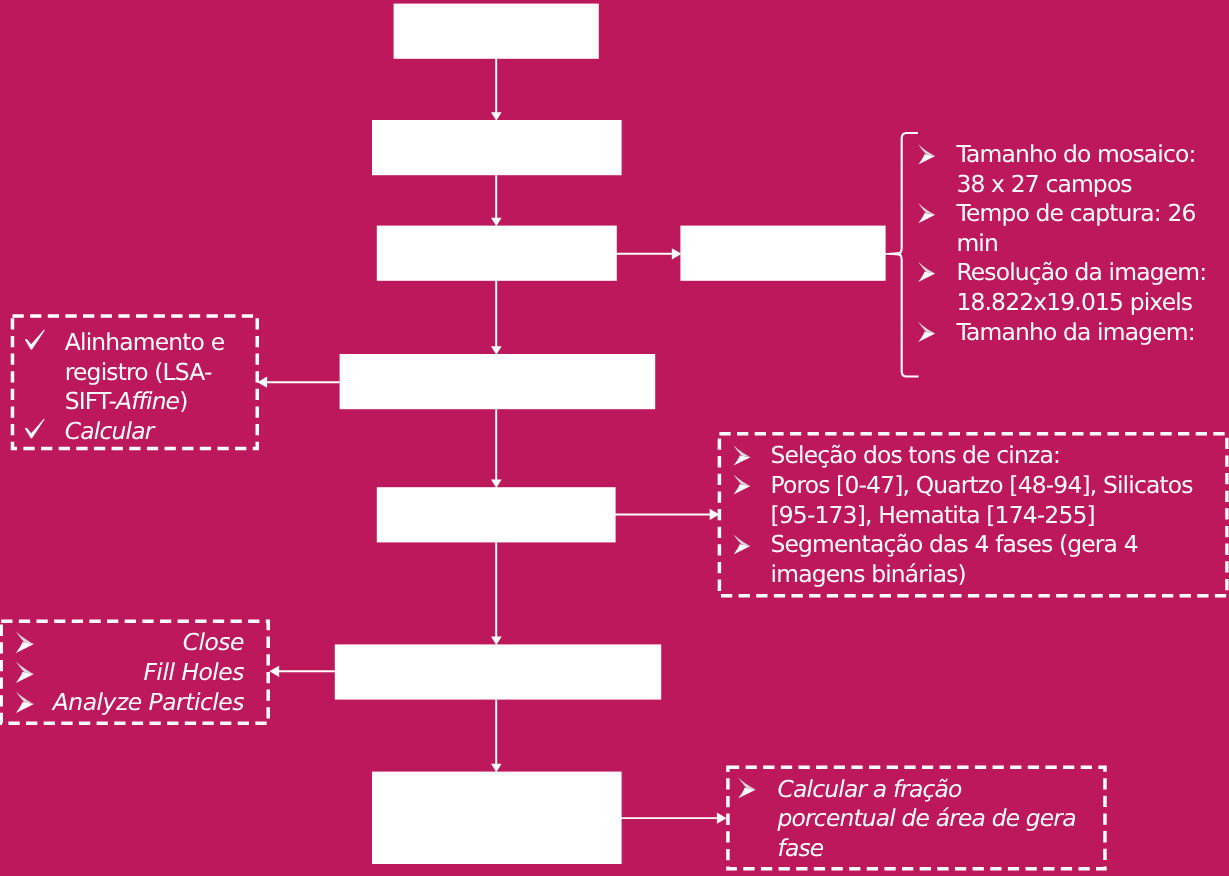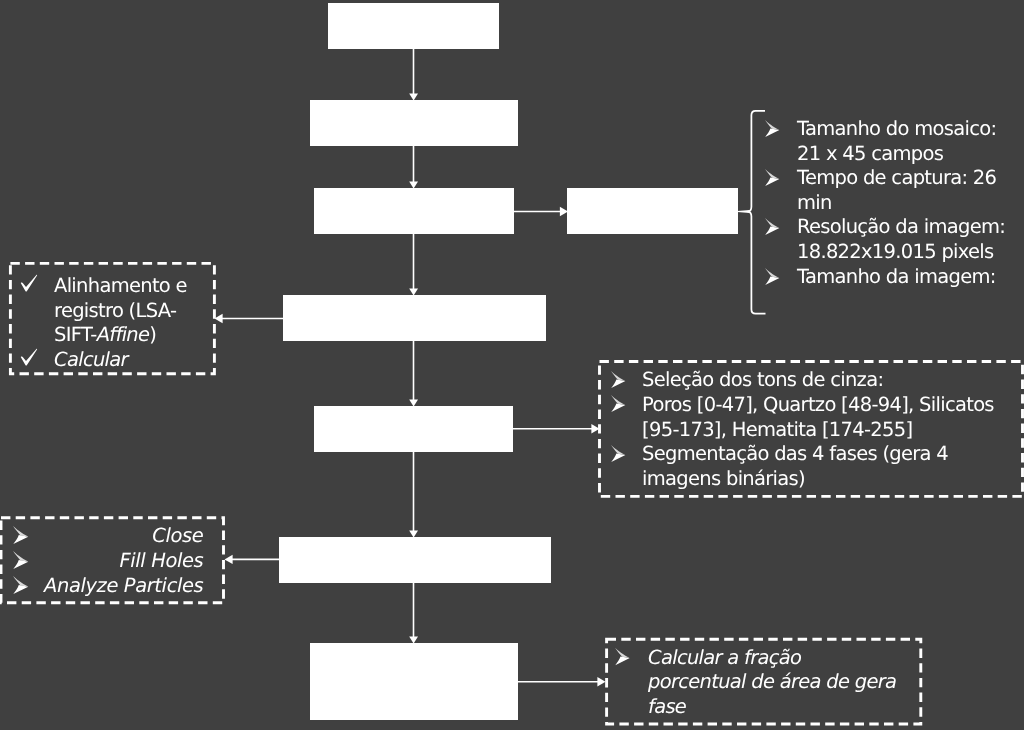--- a/index.html
+++ b/index.html
@@ -1,20 +1,20 @@
 <!DOCTYPE html>
 <html><head>
 <meta charset="utf-8">
 <title>Fluxograma</title>
 <style>
   html,body{margin:0;padding:0;background:#000;}
   body{width:1024px;height:730px;overflow:hidden;
        font-family:"DejaVu Sans",sans-serif;color:#fff;
        -webkit-font-smoothing:antialiased;text-rendering:geometricPrecision;}
-  #stage{position:relative;width:1024px;height:730px;background:#404040;
+  #stage{position:relative;width:1024px;height:730px;background:#be185d;
          transform:translateZ(0);will-change:transform;}
   .pbox{position:absolute;background:#fff;}
   svg.lines{position:absolute;left:0;top:0;width:1024px;height:730px;pointer-events:none;}
   .note{position:absolute;color:#fff;font-size:19.5px;line-height:24.62px;letter-spacing:-0.7px;white-space:pre;}
   .note .row{display:flex;align-items:flex-start;height:24.62px;}
   .bul{flex:0 0 auto;display:inline-block;text-align:left;position:relative;}
   .abul{position:absolute;display:block;overflow:visible;}
   .cmk{position:absolute;left:-0.8px;top:-1.2px;width:19.6px;height:19.6px;display:block;overflow:visible;}
   .bdy{flex:1 1 auto;white-space:pre;}
   i{}
@@ -72,21 +72,21 @@
       <rect x="10.4" y="263.4" width="204.0" height="110.3"></rect>
       <rect x="599.5" y="361.5" width="423.0" height="134.9"></rect>
       <rect x="1.0" y="517.8" width="222.5" height="84.9"></rect>
       <rect x="606.6" y="639.3" width="314.2" height="84.7"></rect>
     </g>
   </svg>
 
   <div class="note" style="left:766px;top:117px;"><div class="row"><span class="bul" style="width: 31px;"><svg class="abul" style="width:16.6px;height:19.0px;left:-1.9px;top:2.0px" viewBox="0 0 16.4 18.2" aria-hidden="true">
             <path d="M 1.0 0.6 C 3.4 3.0 9.2 7.6 15.0 10.4 L 7.9 9.4 C 5.4 6.6 2.6 3.0 1.0 0.6 Z" fill="#d8d8d8"></path>
             <path d="M 15.2 10.6 L 1.2 17.5 C 3.3 14.8 5.5 11.6 6.3 9.1 Z" fill="#ffffff"></path>
-          </svg></span><span class="bdy"><span>Tamanho do mosaico:</span></span></div><div class="row"><span class="bul" style="width: 31px;"></span><span class="bdy"><span>21 x 45 campos</span></span></div><div class="row"><span class="bul" style="width: 31px;"><svg class="abul" style="width:16.6px;height:19.0px;left:-1.9px;top:2.0px" viewBox="0 0 16.4 18.2" aria-hidden="true">
+          </svg></span><span class="bdy"><span>Tamanho do mosaico:</span></span></div><div class="row"><span class="bul" style="width: 31px;"></span><span class="bdy"><span>38 x 27 campos</span></span></div><div class="row"><span class="bul" style="width: 31px;"><svg class="abul" style="width:16.6px;height:19.0px;left:-1.9px;top:2.0px" viewBox="0 0 16.4 18.2" aria-hidden="true">
             <path d="M 1.0 0.6 C 3.4 3.0 9.2 7.6 15.0 10.4 L 7.9 9.4 C 5.4 6.6 2.6 3.0 1.0 0.6 Z" fill="#d8d8d8"></path>
             <path d="M 15.2 10.6 L 1.2 17.5 C 3.3 14.8 5.5 11.6 6.3 9.1 Z" fill="#ffffff"></path>
           </svg></span><span class="bdy"><span>Tempo de captura: 26</span></span></div><div class="row"><span class="bul" style="width: 31px;"></span><span class="bdy"><span>min</span></span></div><div class="row"><span class="bul" style="width: 31px;"><svg class="abul" style="width:16.6px;height:19.0px;left:-1.9px;top:2.0px" viewBox="0 0 16.4 18.2" aria-hidden="true">
             <path d="M 1.0 0.6 C 3.4 3.0 9.2 7.6 15.0 10.4 L 7.9 9.4 C 5.4 6.6 2.6 3.0 1.0 0.6 Z" fill="#d8d8d8"></path>
             <path d="M 15.2 10.6 L 1.2 17.5 C 3.3 14.8 5.5 11.6 6.3 9.1 Z" fill="#ffffff"></path>
           </svg></span><span class="bdy"><span>Resolução da imagem:</span></span></div><div class="row"><span class="bul" style="width: 31px;"></span><span class="bdy"><span>18.822x19.015 pixels</span></span></div><div class="row"><span class="bul" style="width: 31px;"><svg class="abul" style="width:16.6px;height:19.0px;left:-1.9px;top:2.0px" viewBox="0 0 16.4 18.2" aria-hidden="true">
             <path d="M 1.0 0.6 C 3.4 3.0 9.2 7.6 15.0 10.4 L 7.9 9.4 C 5.4 6.6 2.6 3.0 1.0 0.6 Z" fill="#d8d8d8"></path>
             <path d="M 15.2 10.6 L 1.2 17.5 C 3.3 14.8 5.5 11.6 6.3 9.1 Z" fill="#ffffff"></path>
           </svg></span><span class="bdy"><span>Tamanho da imagem:</span></span></div></div>
   <div class="note" style="left:21px;top:274px;"><div class="row"><span class="bul" style="width: 33px;"><svg class="cmk" viewBox="0 0 16 16" aria-hidden="true">

